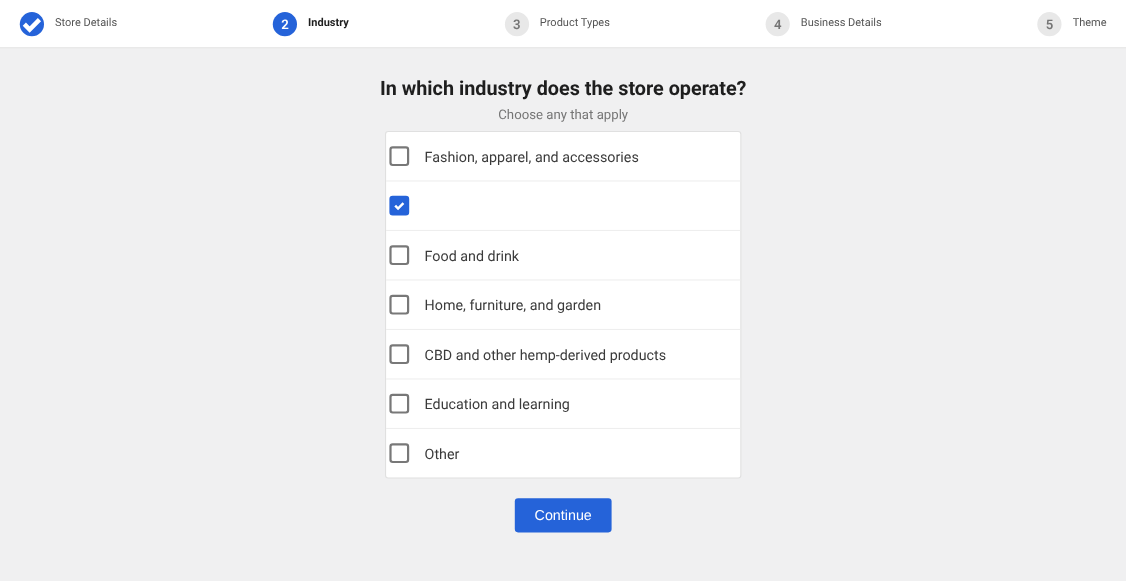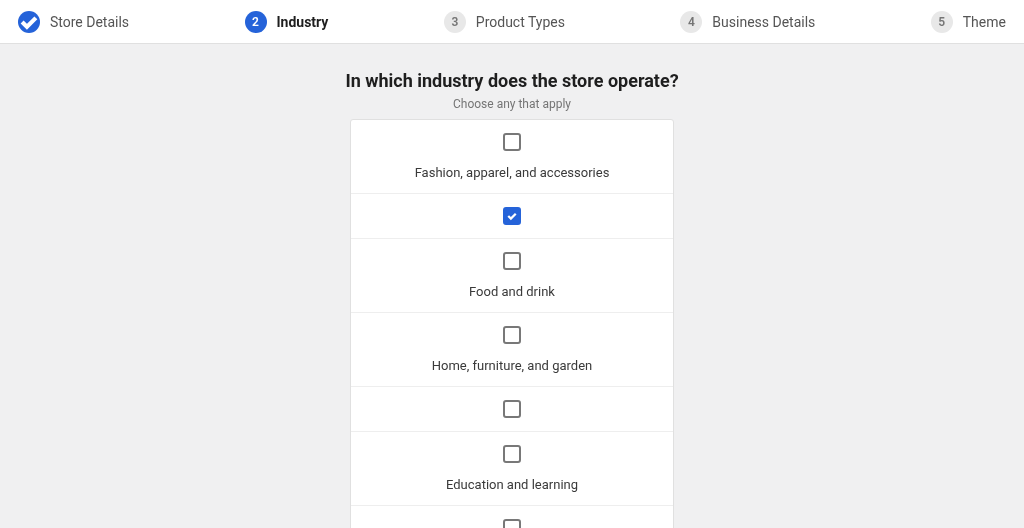--- a/index.html
+++ b/index.html
@@ -44,21 +44,21 @@
     }
     .step-circle.active {
       background: #2563d9;
       color: #fff;
     }
     .step-circle.pending {
       background: #e8e8e8;
       color: #757575;
     }
     .step-label {
-      font-size: 14px;
+      font-size: 10px;
       color: #555;
     }
     .step-label.active {
       font-weight: 700;
       color: #1e1e1e;
     }
     .content {
       padding-top: 26px;
       display: flex;
       flex-direction: column;
@@ -77,26 +77,25 @@
       text-align: center;
     }
     .card {
       background: #fff;
       border: 1px solid #e0e0e0;
       border-radius: 3px;
       width: 324px;
     }
     .option-row {
       border-bottom: 1px solid #eeeeee;
-      padding: 13px 18px;
-      display: flex;
-      align-items: center;
+      padding: 13px 3px;
+      display: flex;
+      align-items: flex-end;
       gap: 14px;
       cursor: pointer;
-      flex-direction: column;
     }
     .option-row:last-child {
       border-bottom: none;
     }
     .checkbox {
       width: 18px;
       height: 18px;
       border: 2px solid #787878;
       border-radius: 3px;
       flex-shrink: 0;
@@ -189,20 +188,21 @@
     <label class="option-row">
       <span class="checkbox"></span>
       <span class="option-label">Food and drink</span>
     </label>
     <label class="option-row">
       <span class="checkbox"></span>
       <span class="option-label">Home, furniture, and garden</span>
     </label>
     <label class="option-row">
       <span class="checkbox"></span>
+      <span class="option-label">CBD and other hemp-derived products</span>
     </label>
     <label class="option-row">
       <span class="checkbox"></span>
       <span class="option-label">Education and learning</span>
     </label>
     <label class="option-row">
       <span class="checkbox"></span>
       <span class="option-label">Other</span>
     </label>
   </div>

